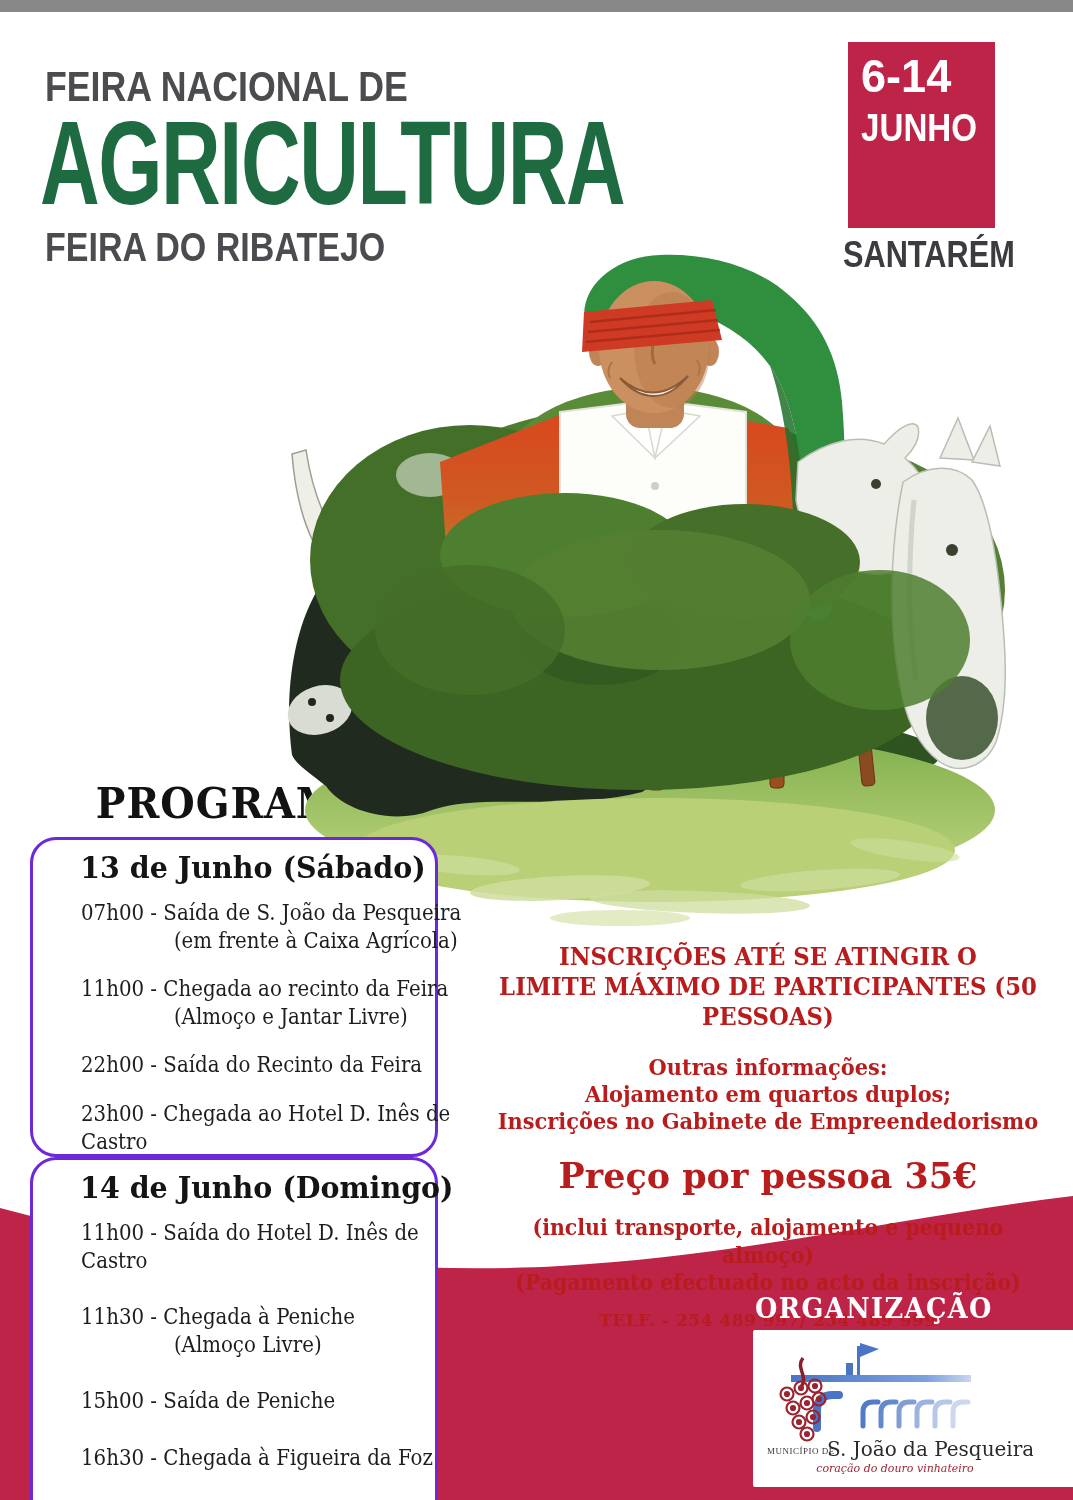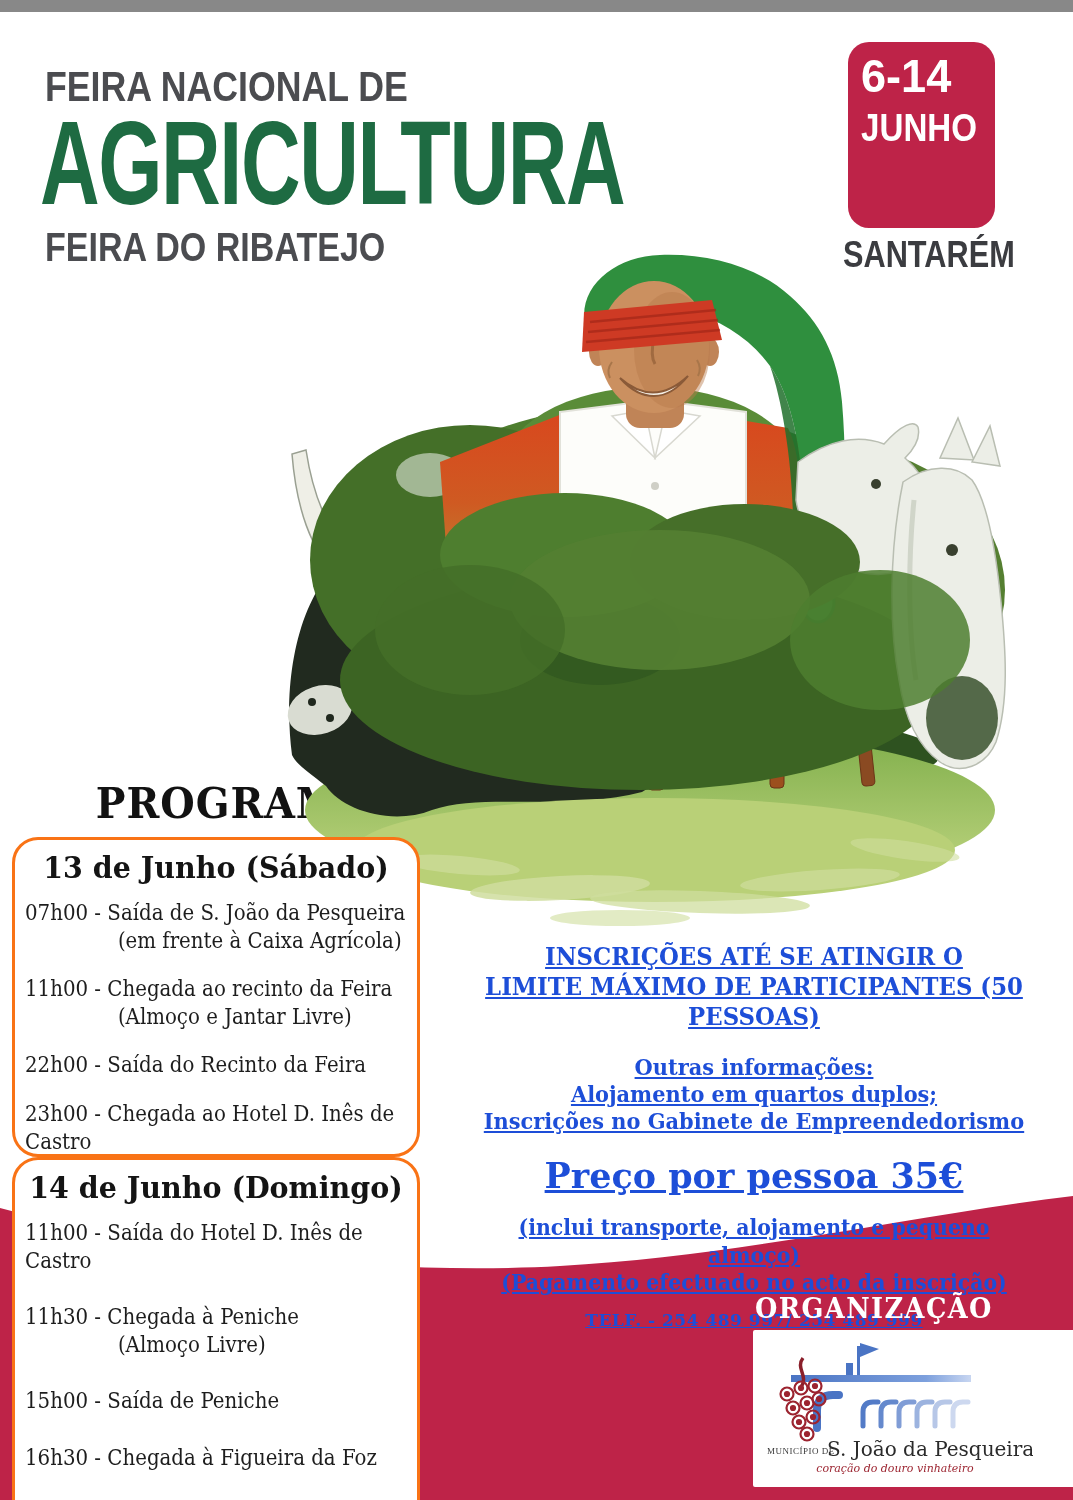--- a/index.html
+++ b/index.html
@@ -10,43 +10,43 @@
   }
   .abs{position:absolute;}
   
   .title-line1{left:45px;top:50px;font-size:43px;font-weight:700;color:#4b4c50;
     transform:scaleX(.83);transform-origin:0 0;letter-spacing:0;white-space:nowrap;}
   .title-line2{left:40px;top:92px;font-size:118px;font-weight:800;color:#1e6b42;
     transform:scaleX(.70);transform-origin:0 0;letter-spacing:-2px;white-space:nowrap;line-height:1;}
   .title-line3{left:45px;top:212px;font-size:41px;font-weight:700;color:#4b4c50;
     transform:scaleX(.83);transform-origin:0 0;white-space:nowrap;}
   .date-badge{left:848px;top:30px;width:147px;height:186px;background:#be2348;
-    color:#fff;padding:10px 0 0 13px;box-sizing:border-box;line-height:1;border-radius:21px;}
+    color:#fff;padding:10px 0 0 13px;box-sizing:border-box;line-height:1;}
   .badge-dates{font-size:47px;font-weight:800;display:inline-block;transform:scaleX(.96);transform-origin:0 0;}
   .badge-month{font-size:39px;font-weight:700;display:inline-block;transform:scaleX(.85);transform-origin:0 0;margin-top:9px;}
   .badge-year{font-size:47px;font-weight:800;display:inline-block;transform:scaleX(.96);transform-origin:0 0;margin-top:9px;}
   .badge-city{left:843px;top:222px;font-size:37px;font-weight:800;color:#3b3c40;
     transform:scaleX(.83);transform-origin:0 0;white-space:nowrap;}
   .program-heading{left:30px;top:766px;width:408px;text-align:center;
     font-family:"DejaVu Serif",serif;font-size:43px;font-weight:800;color:#121212;letter-spacing:1px;
     transform:scaleX(.92);transform-origin:50% 0;white-space:nowrap;}
-  .day-box{left:12px;width:408px;background:#fff;border:3px solid #f97316;box-sizing:border-box;z-index:3;}
+  .day-box{left:30px;width:408px;background:#fff;border:3px solid #6d28d9;box-sizing:border-box;z-index:3;padding-left:38px;}
   .day-box.first{top:825px;height:320px;border-radius:26px;}
   .day-box.second{top:1145px;height:349px;border-radius:26px 26px 3px 3px;}
   .day-title{margin-top:10px;text-align:center;font-family:"DejaVu Serif",serif;
     font-size:30px;font-weight:800;color:#141414;transform:scaleX(.95);transform-origin:50% 0;white-space:nowrap;}
   .items{margin:14px 0 0 10px;width:452px;transform:scaleX(.86);transform-origin:0 0;
     font-family:"DejaVu Serif",serif;font-size:23px;line-height:1.2;color:#1d1d1d;}
   .item{margin-bottom:21px;}
   .second .item{margin-bottom:29px;}
   .sub{padding-left:108px;}
   .sub:empty{display:none;}
   
-  .info{left:448px;top:930px;width:612px;text-align:center;z-index:3;
-    font-family:"DejaVu Serif",serif;color:#1d4ed8;text-decoration:underline;}
+  .info{left:462px;top:930px;width:612px;text-align:center;z-index:3;
+    font-family:"DejaVu Serif",serif;color:#b91c1c;}
   .info .headline{font-size:24px;font-weight:800;line-height:1.25;transform:scaleX(.95);transform-origin:50% 0;}
   .info .other{margin-top:22px;font-size:22px;font-weight:700;line-height:1.22;transform:scaleX(.95);transform-origin:50% 0;}
   .info .price{margin-top:20px;font-size:36px;font-weight:800;transform:scaleX(.97);transform-origin:50% 0;}
   .info .notes{margin-top:18px;font-size:22px;font-weight:700;line-height:1.25;transform:scaleX(.93);transform-origin:50% 0;}
   .info .contact{margin-top:12px;font-size:17px;font-weight:800;line-height:1.3;letter-spacing:.5px;}
   
   .swoosh{left:0;top:1180px;width:1073px;height:320px;z-index:2;}
   .org-heading{left:755px;top:1281px;font-family:"DejaVu Serif",serif;font-size:27px;font-weight:800;
     color:#ffffff;letter-spacing:1.5px;z-index:4;transform:scaleX(.95);transform-origin:0 0;white-space:nowrap;}
   .logo-card{left:753px;top:1318px;width:336px;height:157px;background:#ffffff;z-index:4;border-radius:2px;}

